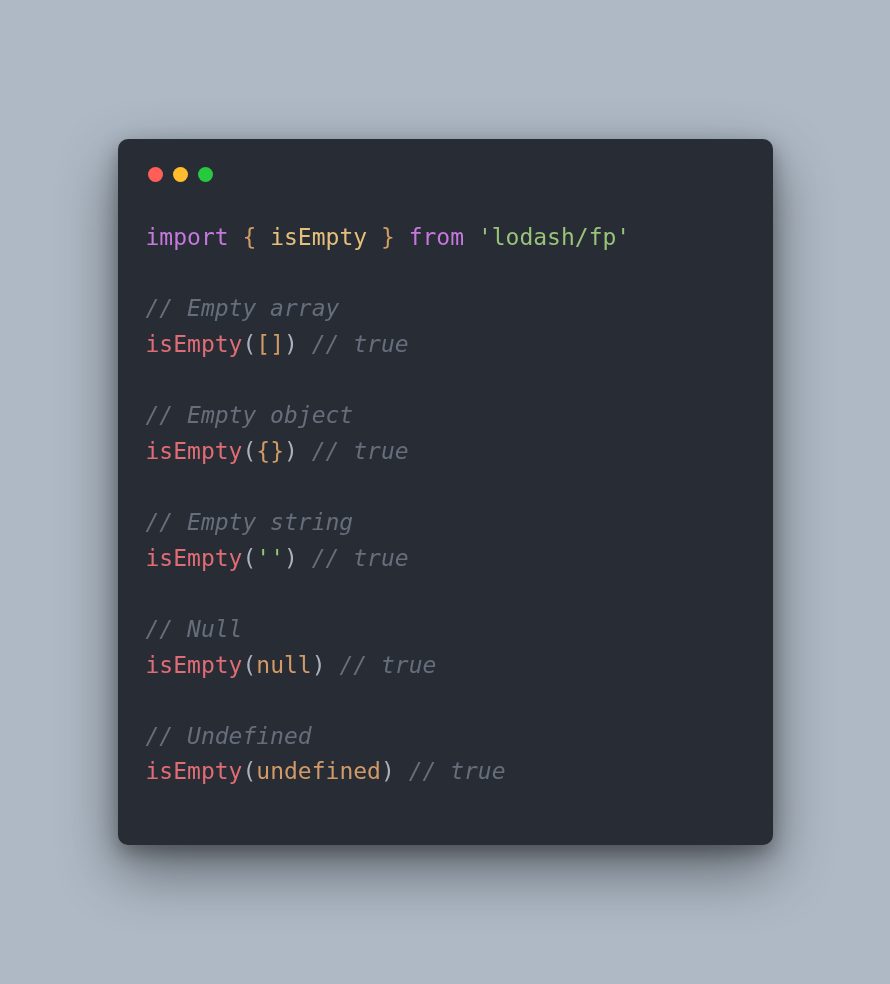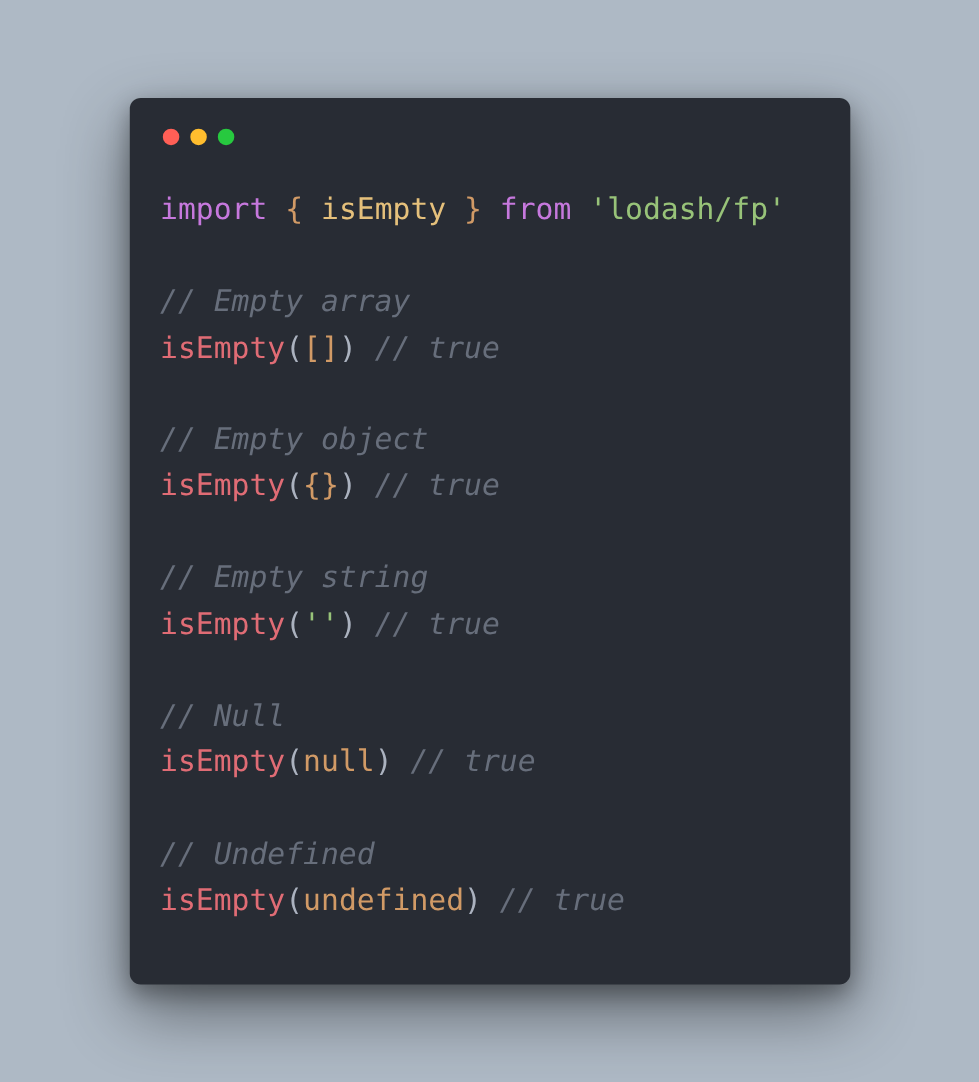--- a/index.html
+++ b/index.html
@@ -28,21 +28,21 @@
     }
     .light {
       width: 15px;
       height: 15px;
       border-radius: 50%;
     }
     .red { background: #ff5f56; }
     .yellow { background: #ffbd2e; }
     .green { background: #27c93f; }
     .code {
-      font-size: 27px;
+      font-size: 23px;
       line-height: 1.55;
       white-space: pre;
       color: #abb2bf;
     }
     .kw { color: #c678dd; }
     .brace { color: #d19a66; }
     .fn { color: #e5c07b; }
     .call { color: #e06c75; }
     .str { color: #98c379; }
     .lit { color: #d19a66; }

